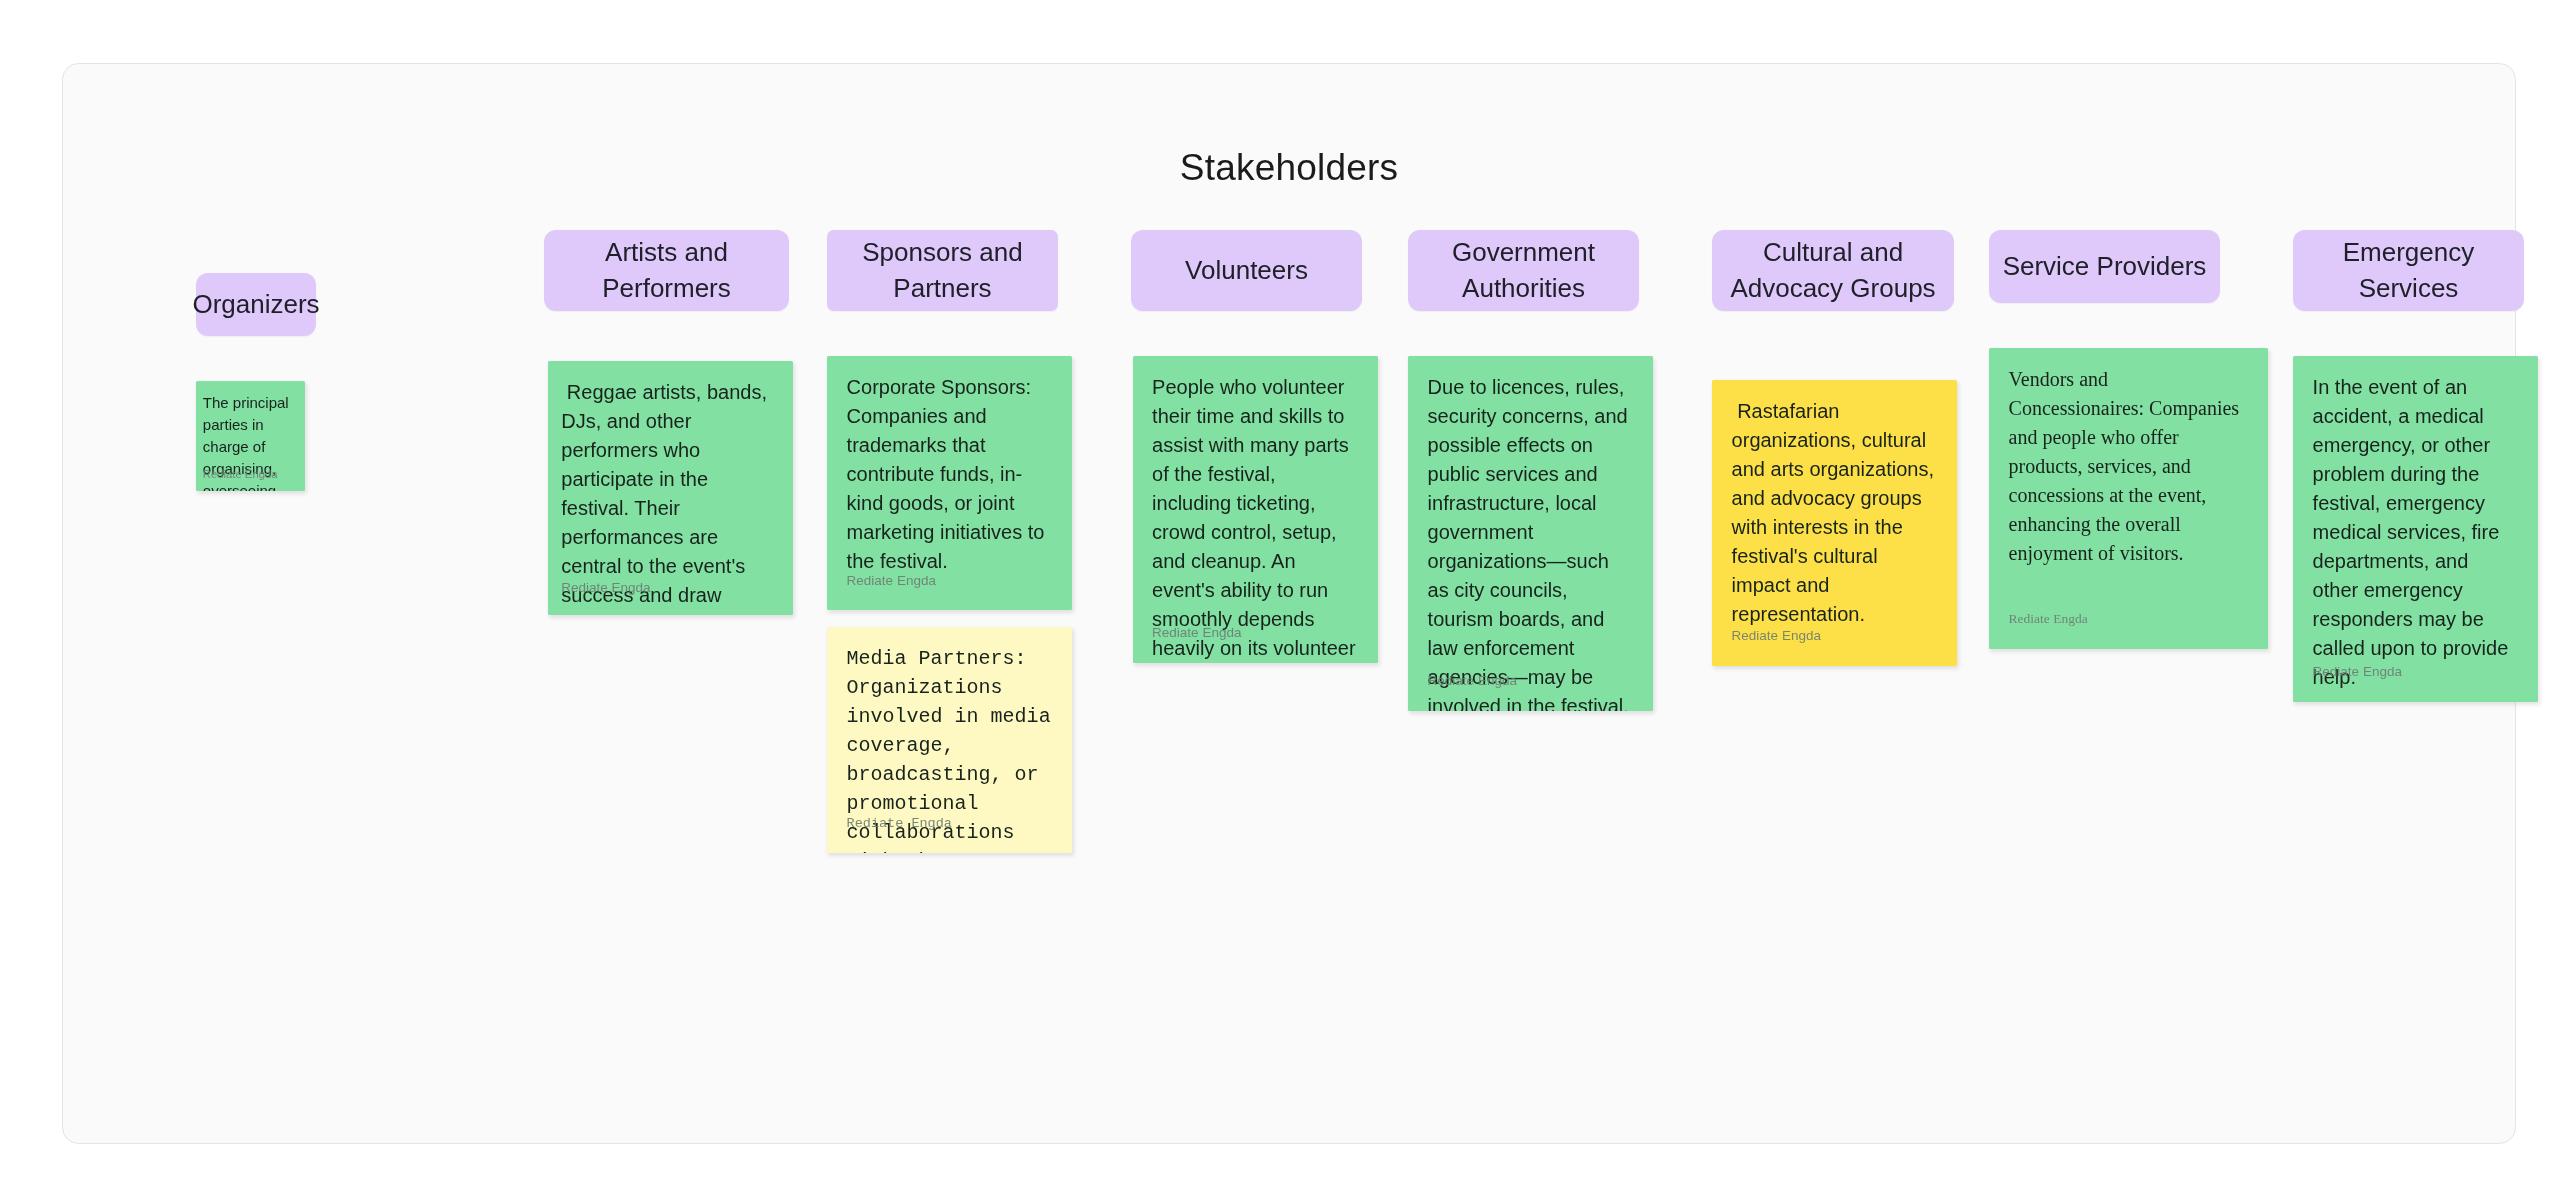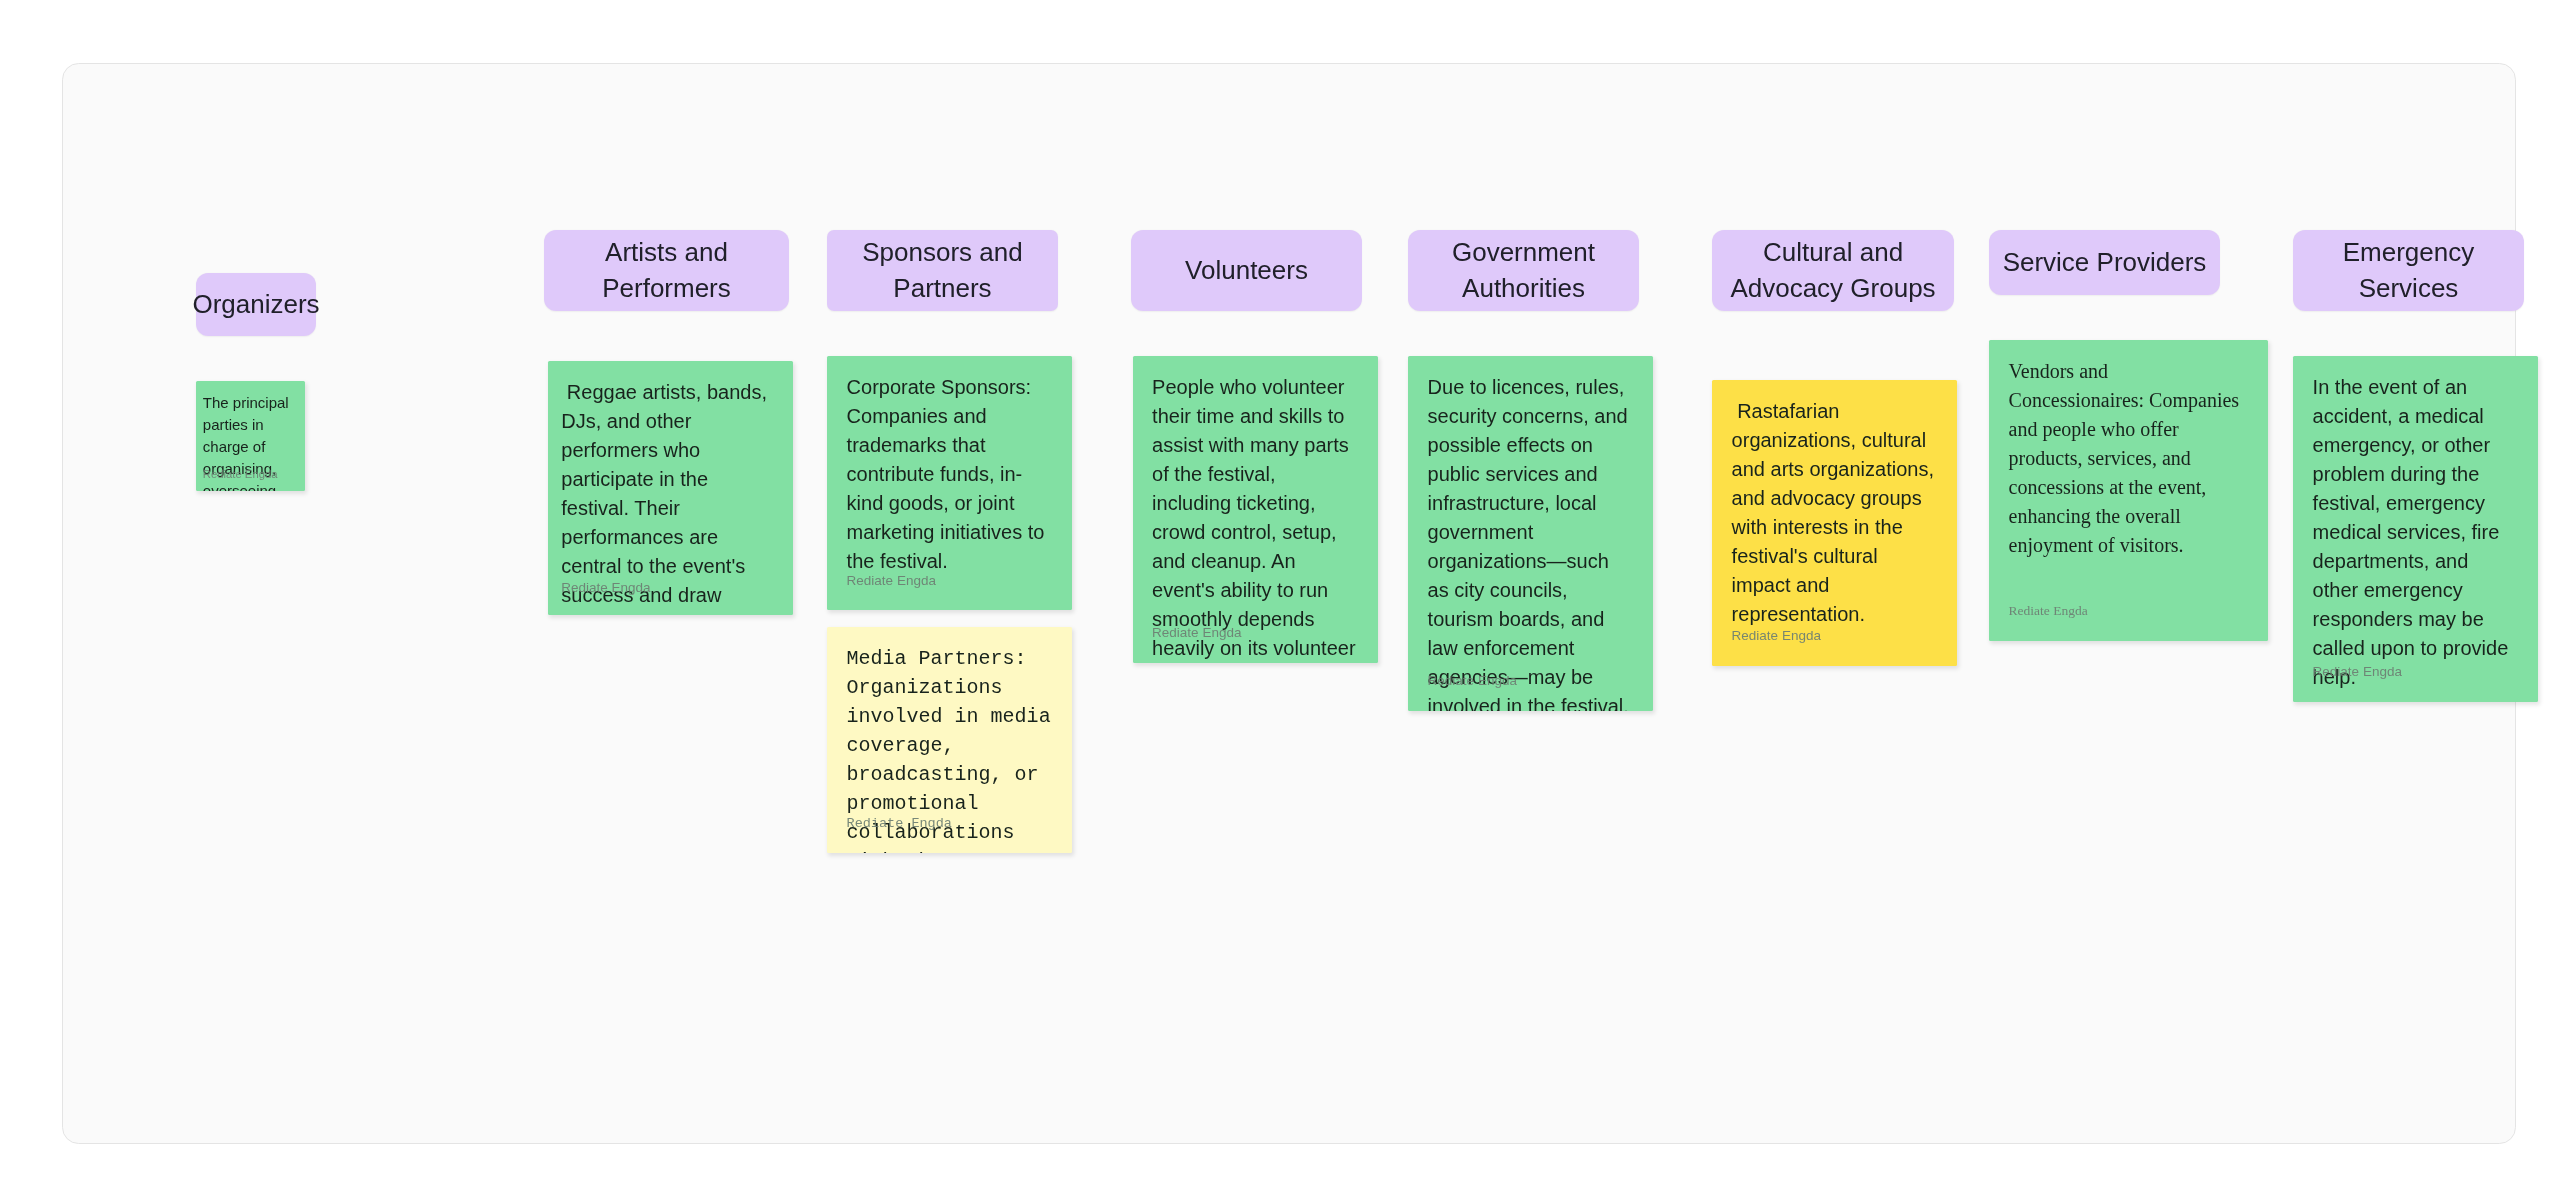--- a/index.html
+++ b/index.html
@@ -118,20 +118,21 @@
     opacity: 0.92;
   }
 </style>
 </head>
 <body>
 
 <div id="root">
 
 
   <div class="board-panel">
+    <div class="board-title">Stakeholders</div>
     <div class="columns" id="columns">
         <div class="column" style="left: 133px;">
           <div class="header-card" style="width: 120px; height: 63px; background: rgb(223, 201, 250); margin-top: 43px;">
             <span>Organizers</span>
           </div>
           <div class="note-stack">
             <div class="note-card" style="left: 0px; top: 45px; width: 109px; height: 110px; background: rgb(130, 224, 163);">
               <div class="note-body" style="padding: 10.5px 6.8px; font-size: 15px; line-height: 1.47;">The principal parties in charge of organising, overseeing, and carrying out the Reggae Festival. Promoters, cultural institutions, and event production firms may fall under this category.</div>
               <div class="note-author" style="left: 6.8px; bottom: 10.5px; font-size: 11.3px;">Rediate Engda</div>
             </div>
@@ -190,21 +191,21 @@
             <span>Cultural and Advocacy Groups</span>
           </div>
           <div class="note-stack">
             <div class="note-card" style="left: 0px; top: 45px; width: 245px; height: 286px; background: #fde047; margin-top: 24px;">
               <div class="note-body" style="padding: 16.6px 19.6px;"> Rastafarian organizations, cultural and arts organizations, and advocacy groups with interests in the festival's cultural impact and representation.</div>
               <div class="note-author" style="left: 19.6px; bottom: 24px;">Rediate Engda</div>
             </div>
           </div>
         </div>
         <div class="column" style="left: 1926px;">
-          <div class="header-card" style="width: 231px; height: 65px; background: rgb(223, 201, 250);">
+          <div class="header-card" style="width: 231px; height: 73px; background: rgb(223, 201, 250);">
             <span>Service Providers</span>
           </div>
           <div class="note-stack">
             <div class="note-card" style="left: 0px; top: 45px; width: 279px; height: 301px; background: rgb(130, 224, 163); font-family: Liberation Serif, serif;">
               <div class="note-body" style="padding: 16.6px 19.6px;">Vendors and Concessionaires: Companies and people who offer products, services, and concessions at the event, enhancing the overall enjoyment of visitors.</div>
               <div class="note-author" style="left: 19.6px; bottom: 24px;">Rediate Engda</div>
             </div>
           </div>
         </div>
         <div class="column" style="left: 2230px;">

